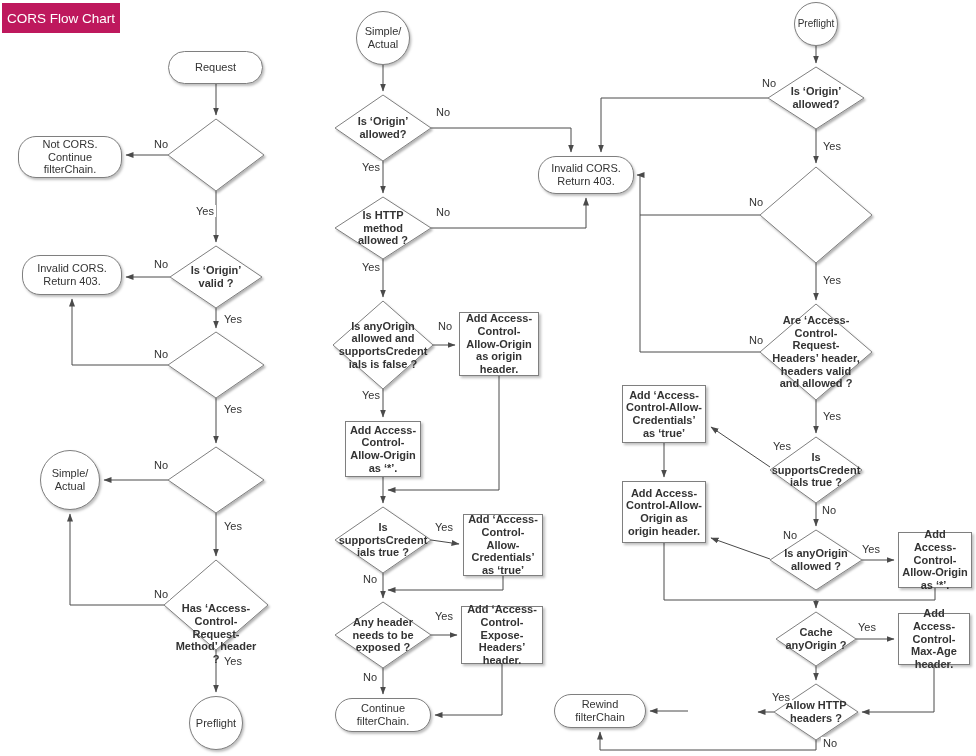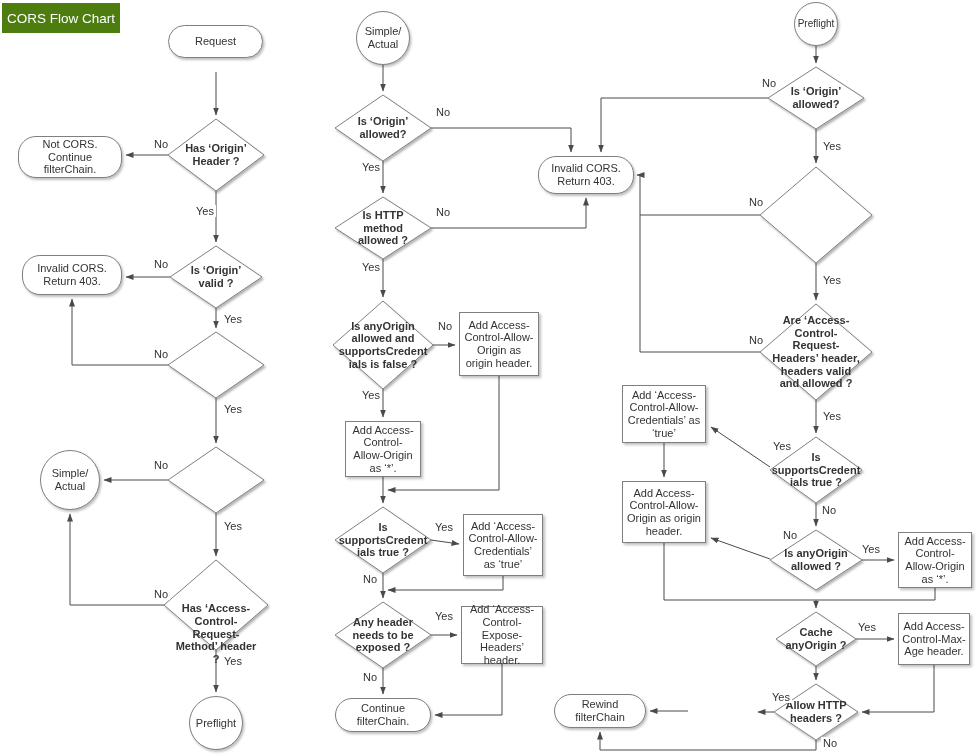--- a/index.html
+++ b/index.html
@@ -1,26 +1,26 @@
 <!DOCTYPE html>
 <html><head>
 <meta charset="utf-8">
 <style>
   html,body{margin:0;padding:0;background:#fff;}
   .stage{position:relative;width:976px;height:756px;background:#ffffff;
          font-family:"Liberation Sans",sans-serif;overflow:hidden;}
   .stage svg{position:absolute;left:0;top:0;}
-  .title{position:absolute;left:2px;top:3px;width:118px;height:30px;background:#4d7c0f;color:#fff;
+  .title{position:absolute;left:2px;top:3px;width:118px;height:30px;background:#be185d;color:#fff;
          display:flex;align-items:center;justify-content:center;font-size:13.5px;z-index:3;}
   .node{position:absolute;display:flex;align-items:center;justify-content:center;text-align:center;
         font-size:11px;line-height:1.15;color:#333;box-sizing:border-box;z-index:2;}
   .box{background:#fff;border:1px solid #7f7f7f;box-shadow:1.5px 2px 2.5px rgba(0,0,0,.25);}
   .stadium{border-radius:18px;padding:2px 7px;}
   .circle{border-radius:50%;padding:1px;}
-  .rect{padding:2px 3px;}
+  .rect{padding:2px 3px;font-weight:bold;}
   .dtext{pointer-events:none;z-index:2;font-weight:bold;}
   .elabel{position:absolute;font-size:11px;color:#333;background:#fff;padding:0 2px;line-height:1.1;z-index:2;}
 </style>
 </head>
 <body>
 
 <div class="stage">
 
   <svg width="976" height="756" viewBox="0 0 976 756">
     <defs>
@@ -101,22 +101,21 @@
       <polygon points="816,304 872,352 816,400 760,352"></polygon>
       <polygon points="816,437 862,470 816,503 770,470"></polygon>
       <polygon points="816,530 862,560 816,590 770,560"></polygon>
       <polygon points="816,612 856,639 816,666 776,639"></polygon>
       <polygon points="816,684 858,712 816,740 774,712"></polygon>
     </g>
   </svg>
 
   <div class="title">CORS Flow Chart</div>
 
-  <div class="node box stadium" style="left:168px;top:25px;width:95px;height:33px">Request</div>
-  <div class="node dtext" style="left:176px;top:132px;width:80px;height:46px">Has ‘Origin’ Header ?</div>
+  <div class="node box stadium" style="left:168px;top:51px;width:95px;height:33px">Request</div>
   <div class="node box stadium" style="left:18px;top:136px;width:104px;height:42px">Not CORS. Continue filterChain.</div>
   <div class="node dtext" style="left:178px;top:258px;width:76px;height:38px">Is ‘Origin’ valid ?</div>
   <div class="node box stadium" style="left:22px;top:255px;width:100px;height:40px">Invalid CORS. Return 403.</div>
   <div class="node box circle" style="left:40px;top:450px;width:60px;height:60px">Simple/ Actual</div>
   <div class="node dtext" style="left:174px;top:597px;width:84px;height:74px">Has ‘Access-Control-Request-Method’ header ?</div>
   <div class="node box circle" style="left:189px;top:696px;width:54px;height:54px">Preflight</div>
 
   <div class="node box circle" style="left:356px;top:11px;width:54px;height:54px">Simple/ Actual</div>
   <div class="node dtext" style="left:343px;top:108px;width:80px;height:40px">Is ‘Origin’ allowed?</div>
   <div class="node box stadium" style="left:538px;top:156px;width:96px;height:38px">Invalid CORS. Return 403.</div>

